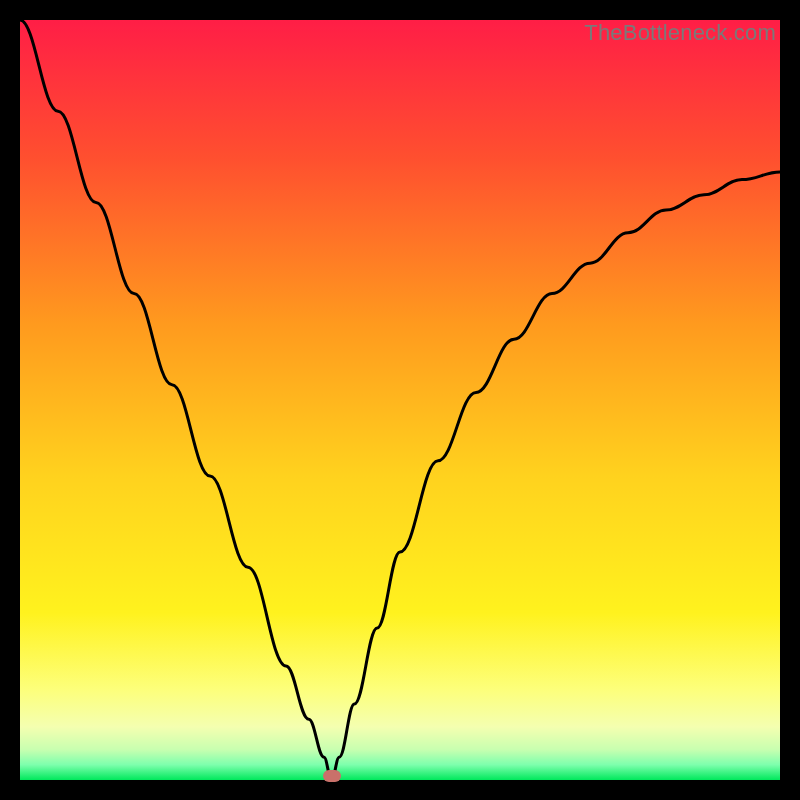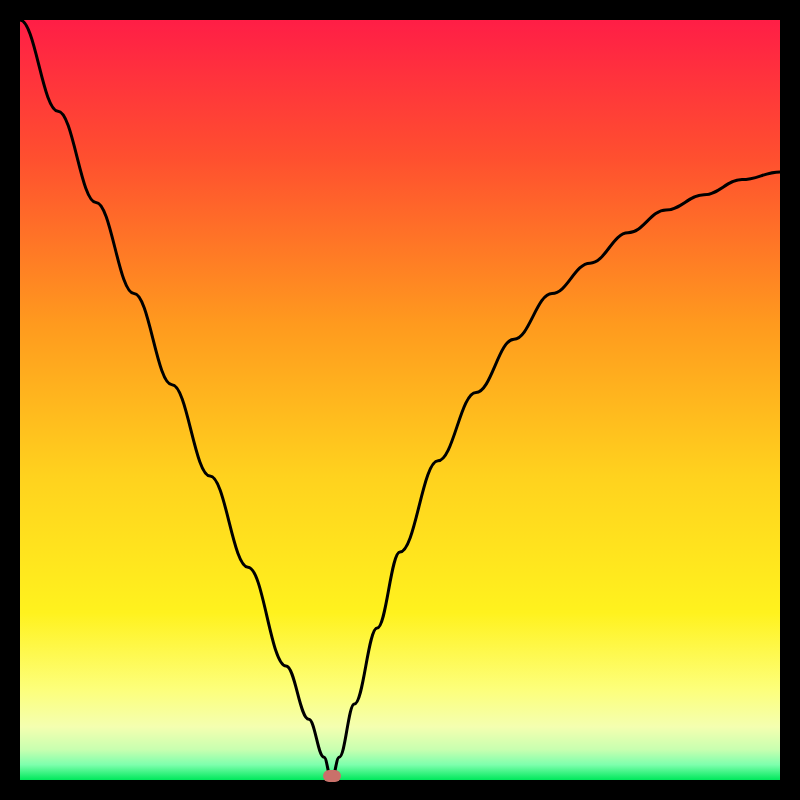--- a/index.html
+++ b/index.html
@@ -68,14 +68,15 @@
       </linearGradient>
     </defs>
 
     <rect x="0" y="0" width="760" height="760" fill="url(#bg-grad)"></rect>
 
     <path id="curve-path" fill="none" stroke="#000000" stroke-width="3" stroke-linecap="round" stroke-linejoin="round" d="M 0.0 0.0 C 15.2 0.0, 22.8 91.2, 38.0 91.2 C 53.2 91.2, 60.8 182.4, 76.0 182.4 C 91.2 182.4, 98.8 273.6, 114.0 273.6 C 129.2 273.6, 136.8 364.8, 152.0 364.8 C 167.2 364.8, 174.8 456.0, 190.0 456.0 C 205.2 456.0, 212.8 547.2, 228.0 547.2 C 243.2 547.2, 250.8 646.0, 266.0 646.0 C 275.1 646.0, 279.7 699.2, 288.8 699.2 C 294.9 699.2, 297.9 737.2, 304.0 737.2 C 307.0 737.2, 308.6 760.0, 311.6 760.0 C 314.6 760.0, 316.2 737.2, 319.2 737.2 C 325.3 737.2, 328.3 684.0, 334.4 684.0 C 343.5 684.0, 348.1 608.0, 357.2 608.0 C 366.3 608.0, 370.9 532.0, 380.0 532.0 C 395.2 532.0, 402.8 440.8, 418.0 440.8 C 433.2 440.8, 440.8 372.4, 456.0 372.4 C 471.2 372.4, 478.8 319.2, 494.0 319.2 C 509.2 319.2, 516.8 273.6, 532.0 273.6 C 547.2 273.6, 554.8 243.2, 570.0 243.2 C 585.2 243.2, 592.8 212.8, 608.0 212.8 C 623.2 212.8, 630.8 190.0, 646.0 190.0 C 661.2 190.0, 668.8 174.8, 684.0 174.8 C 699.2 174.8, 706.8 159.6, 722.0 159.6 C 737.2 159.6, 744.8 152.0, 760.0 152.0 "></path>
   </svg>
 
   <div id="marker" class="marker" style="left: 302.6px; top: 750px;"></div>
 
+  <div class="watermark">TheBottleneck.com</div>
 
 </div>
 
 </body></html>

